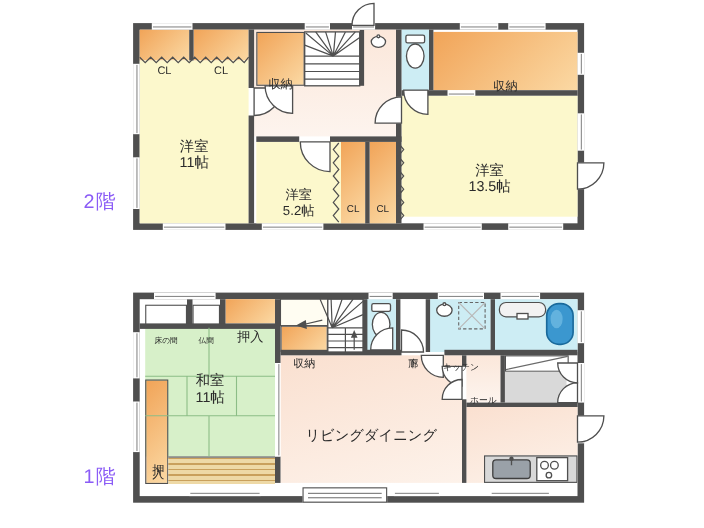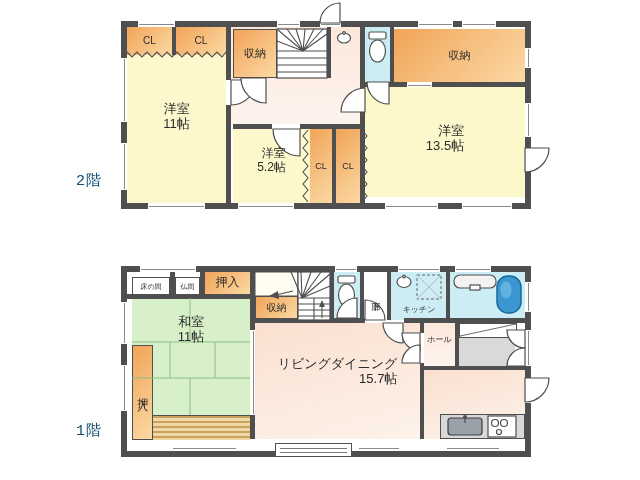--- a/index.html
+++ b/index.html
@@ -7,35 +7,35 @@
           font-family:"Liberation Sans","DejaVu Sans",sans-serif;color:var(--text,#2b2b2b);}
   .plan{position:absolute;background:var(--wall);}
   .inner{position:absolute;left:6px;top:6px;background:#fff;}
   .room{position:absolute;}
   .wall{position:absolute;background:var(--wall);}
   .thinbox{border:1.5px solid var(--wall);box-sizing:border-box;}
   .win-h{position:absolute;background:#fff;}
   .win-h::after{content:"";position:absolute;left:1px;right:1px;top:50%;height:1px;background:#8a8a8a;}
   .win-v{position:absolute;background:#fff;}
   .win-v::after{content:"";position:absolute;top:1px;bottom:1px;left:50%;width:1px;background:#8a8a8a;}
-  .lbl{position:absolute;display:flex;align-items:center;justify-content:center;text-align:right;
-       line-height:1.15;white-space:nowrap;}
+  .lbl{position:absolute;display:flex;align-items:center;justify-content:center;text-align:center;
+       line-height:1.15;white-space:nowrap;margin-top:24px;}
   .vtext{writing-mode:vertical-rl;letter-spacing:2px;}
   .yellow{background:var(--room-yellow);}
   .orange{background:linear-gradient(135deg,var(--closet-orange-1),var(--closet-orange-2));}
   .green{background:var(--tatami-green);}
   .blue{background:var(--water-blue);}
   .pink{background:linear-gradient(165deg,var(--living-pink),#fdf2ea);}
   .hallpink{background:linear-gradient(180deg,var(--hall-pink),#fdf4ee);}
   .gray{background:var(--entrance-gray);}
   .engawa{background:repeating-linear-gradient(180deg,var(--engawa-dark) 0 1.5px,var(--engawa-light) 1.5px 5px);
           border-top:1.5px solid var(--wall);box-sizing:border-box;}
   .counter{background:var(--counter-gray);border:1.5px solid var(--wall);box-sizing:border-box;}
   .overlay{position:absolute;left:-20px;top:-20px;pointer-events:none;}
-  .floorlabel{position:absolute;font-size:15px;letter-spacing:1px;color:#0c4a6e;font-family:Liberation Mono, monospace;}
+  .floorlabel{position:absolute;font-size:18px;letter-spacing:1px;color:#8b5cf6;}
   .bay{position:absolute;background:#fff;border:1.5px solid var(--wall);box-sizing:border-box;}
   .bay::before{content:"";position:absolute;left:4px;right:4px;top:4px;height:1px;background:#777;}
   .bay::after{content:"";position:absolute;left:4px;right:4px;top:8px;height:1px;background:#777;}
   svg .ln{stroke:var(--wall);stroke-width:1.1;fill:none;}
   svg .door{fill:#fff;stroke:var(--wall);stroke-width:1.2;}
   svg .fixt{fill:#fff;stroke:var(--wall);stroke-width:1.2;}
 </style>
 </head>
 <body>
 
@@ -284,20 +284,19 @@
           <span style="display:block">和室</span>
           <span style="display:block">11帖</span>
         </div>
     </div>
     <div class="lbl vtext" style="left:11px;top:95px;width:21px;height:60px;font-size:11px;">
         <span>押入</span>
       </div>
     <div class="lbl" style="left:134px;top:84px;width:165px;height:44px;font-size:13px;">
       <div>
           <span style="display:block">リビングダイニング</span>
-          <span style="display:block">15.7帖</span>
         </div>
     </div>
     <div class="lbl" style="left:301px;top:66px;width:35px;height:16px;font-size:8px;">
         <span>ホール</span>
       </div>
   </div>
 </div>
 
 </body></html>

